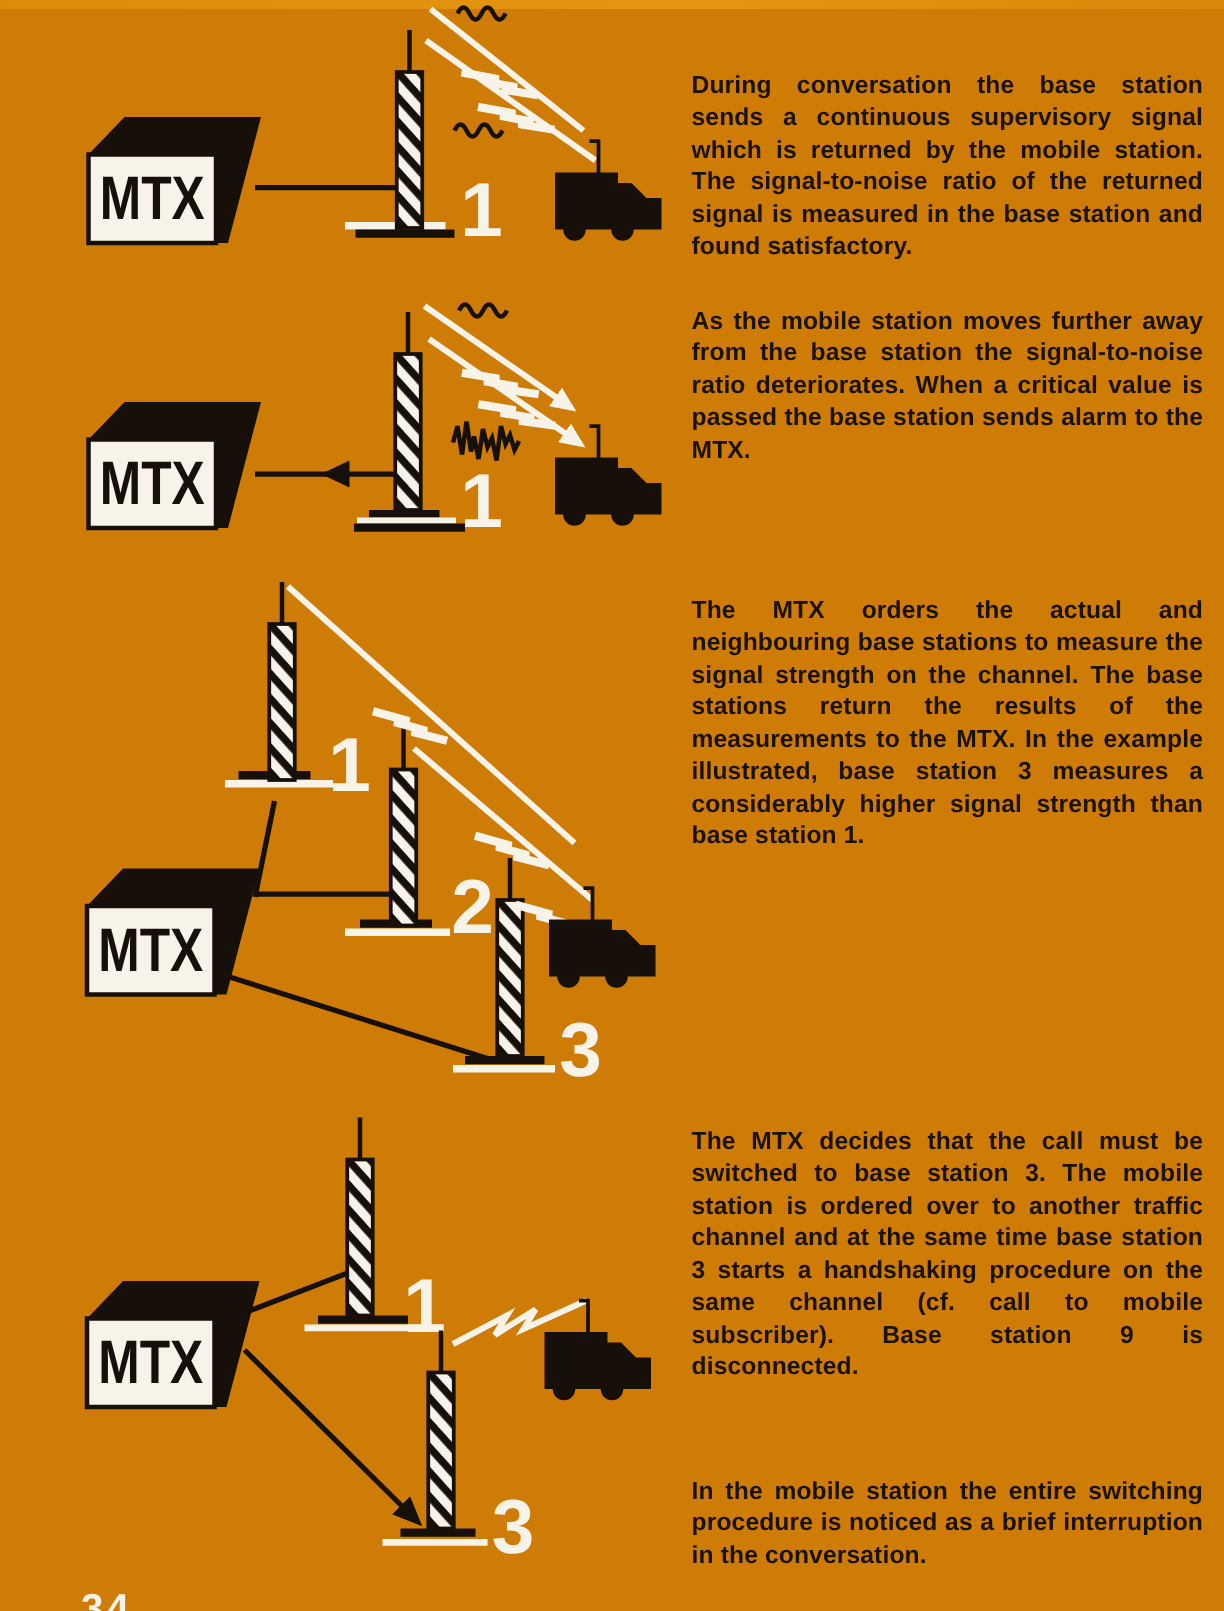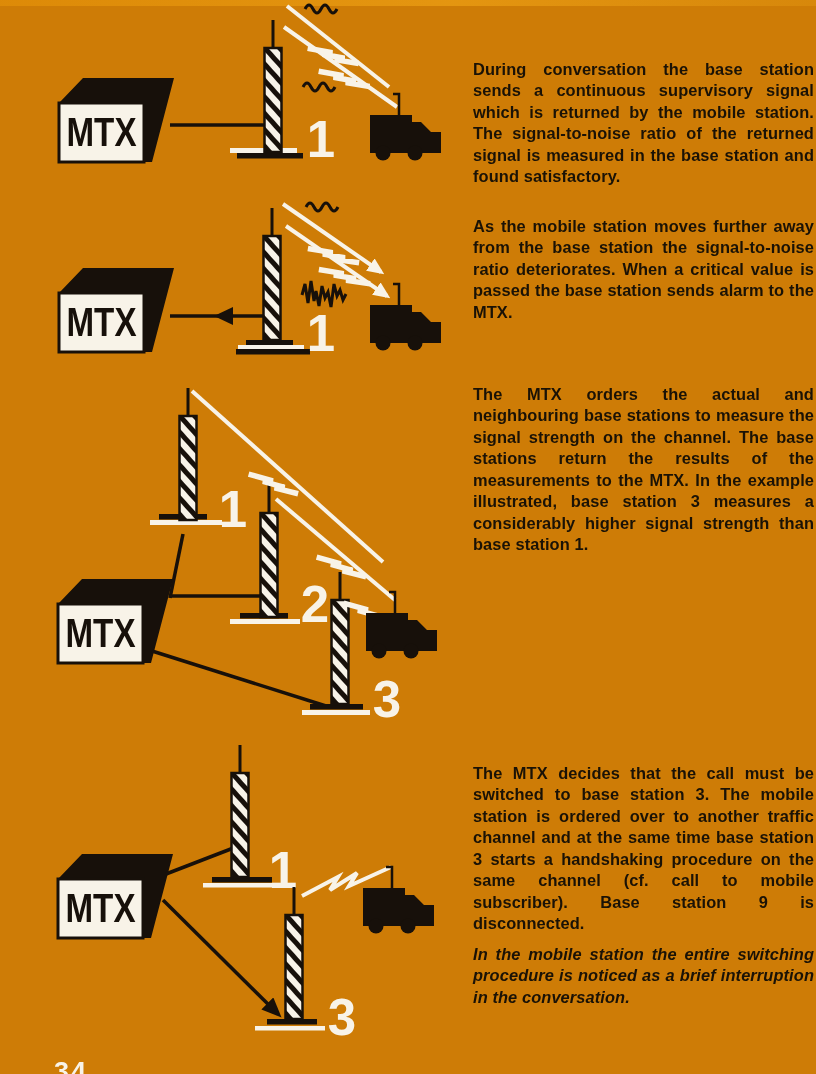--- a/index.html
+++ b/index.html
@@ -9,29 +9,29 @@
     font-family:"Liberation Sans","DejaVu Sans",sans-serif;
   }
   .page{position:absolute;inset:0;width:816px;height:1074px;overflow:hidden;}
   .top-strip{
     position:absolute;left:0;top:0;width:816px;height:6px;
     background:linear-gradient(90deg,#e08d08 0%,#e89a12 55%,#d98a0c 100%);
     opacity:.85;
   }
   .diagram-svg{position:absolute;left:0;top:0;}
   .copy p{
-    position:absolute;left:461px;width:341px;margin:12px;
+    position:absolute;left:461px;width:341px;margin:0;
     font-size:16.4px;line-height:21.45px;font-weight:bold;
     color:#1a1206;text-align:justify;letter-spacing:0.1px;
   }
   .p1{top:47px;}
   .p2{top:204px;}
-  .p3{top:372px;}
+  .p3{top:397px;}
   .p4{top:751px;}
-  .p5{top:932px;font-style:italic;}
+  .p5{top:984px;}
   .page-number{
     position:absolute;left:54px;top:1057px;
     color:#f8f3e8;font-size:27px;font-weight:bold;letter-spacing:2px;
   }
   .mtx-text{
     font-size:41px;font-weight:bold;fill:#17100a;
     font-family:"Liberation Sans","DejaVu Sans",sans-serif;
   }
   .num-text{
     font-size:51px;font-weight:bold;fill:#f8f3e8;

